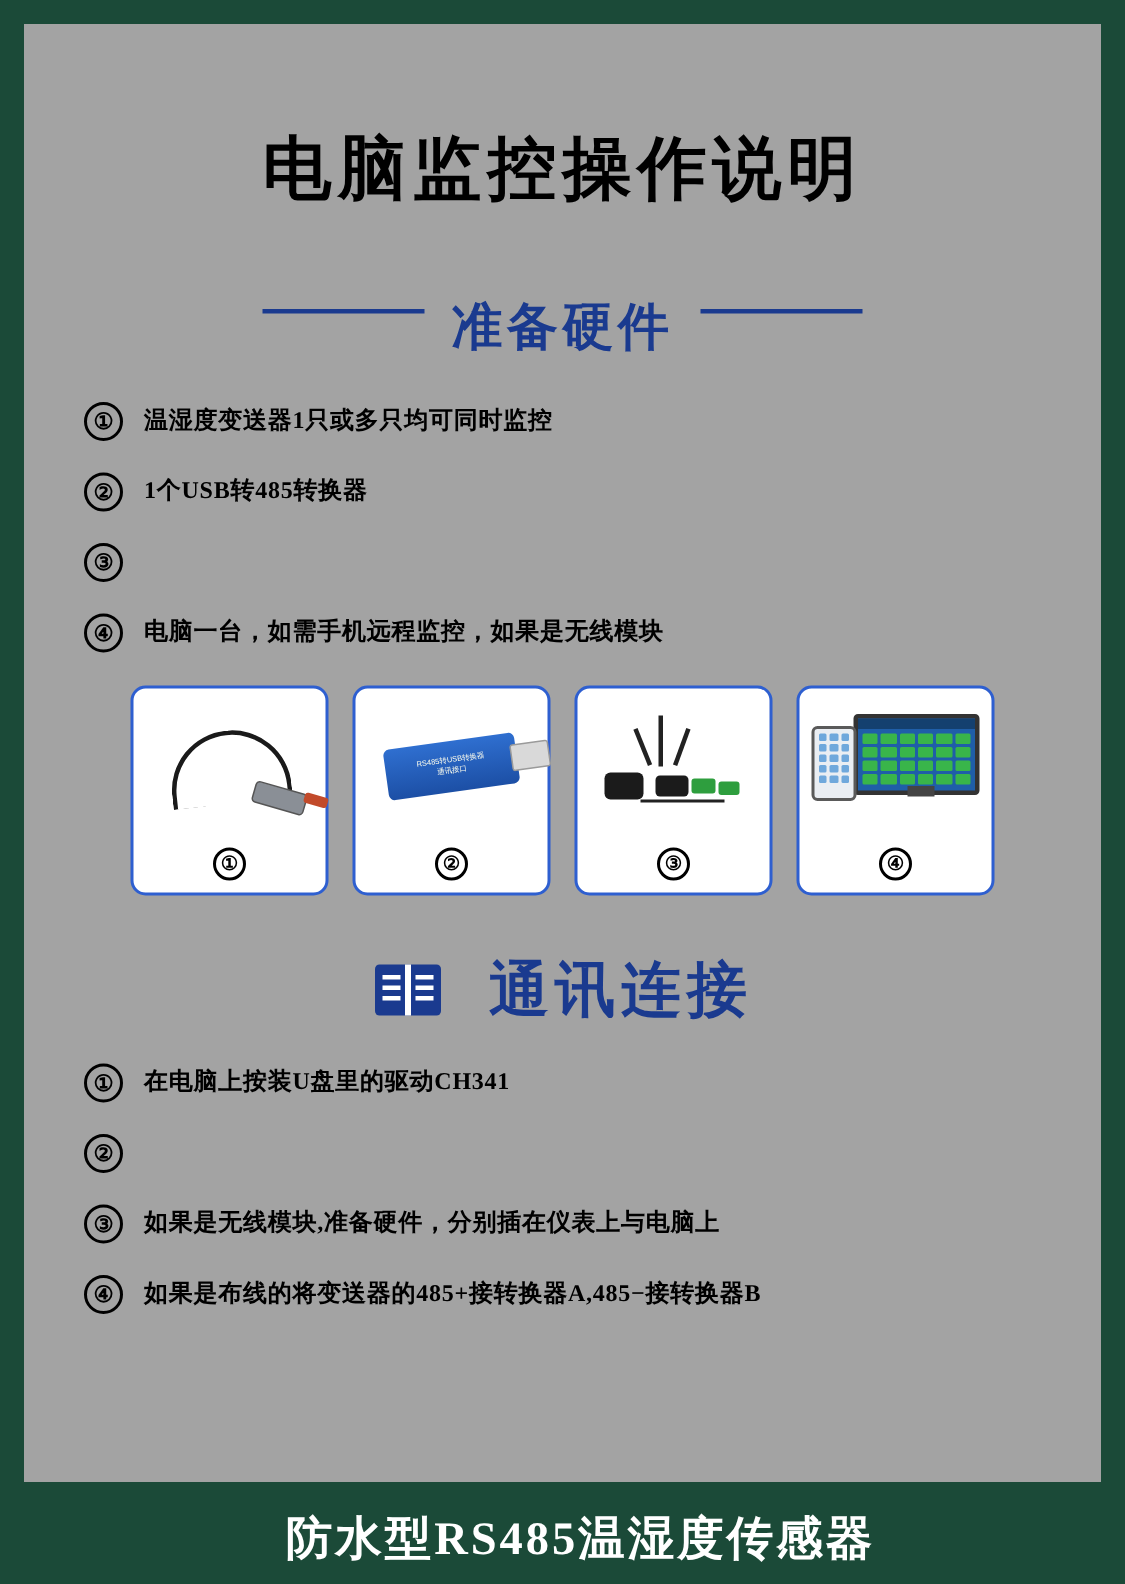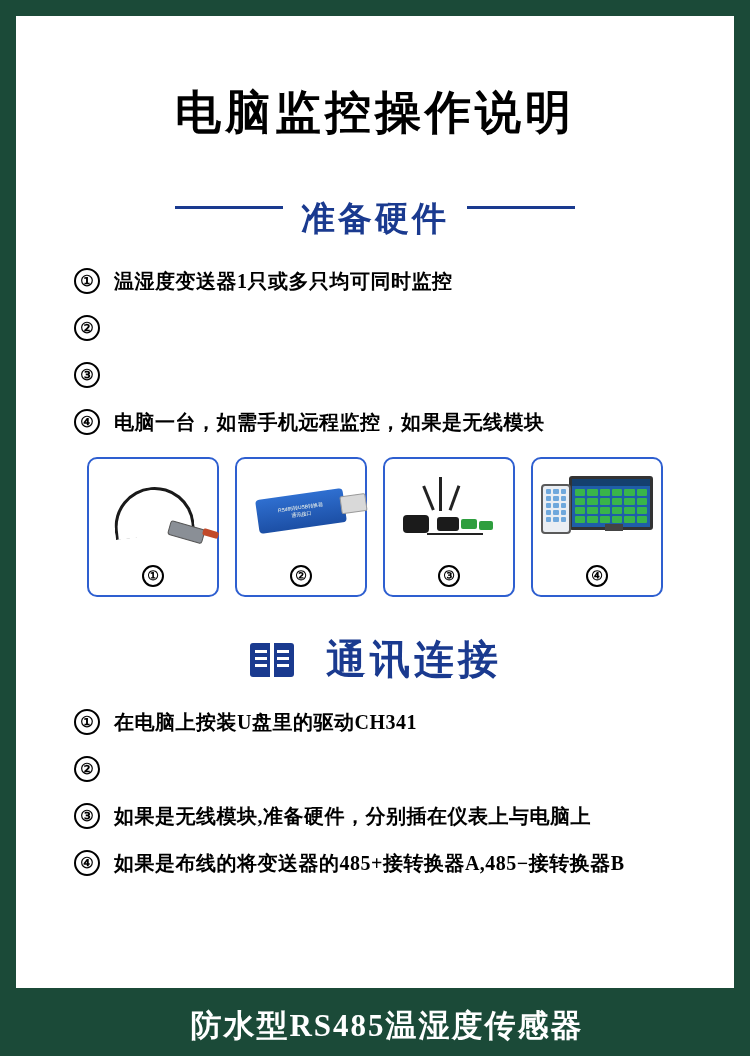--- a/index.html
+++ b/index.html
@@ -18,23 +18,23 @@
     width: 750px;
     height: 1056px;
     background: #1b4a38;
     box-sizing: border-box;
     padding: 16px 16px 0 16px;
   }
   .sheet {
     position: relative;
     width: 718px;
     height: 972px;
-    background: #ffffff;
+    background: #a3a3a3;
     box-sizing: border-box;
-    padding: 0 40px;
+    padding: 0 22px;
     overflow: hidden;
   }
   .main-title {
     text-align: center;
     font-family: "Liberation Serif", serif;
     font-weight: bold;
     font-size: 46px;
     color: #000000;
     letter-spacing: 4px;
     padding-top: 74px;
@@ -82,21 +82,21 @@
     justify-content: center;
     font-family: "Liberation Serif", serif;
     font-size: 15px;
     font-weight: bold;
     color: #000;
     box-sizing: border-box;
   }
   .item-text {
     font-family: "Liberation Serif", serif;
     font-weight: bold;
-    font-size: 20px;
+    font-size: 16px;
     color: #000;
     letter-spacing: 0.5px;
     line-height: 1.1;
     text-align: center;
   }
   .cards {
     display: flex;
     justify-content: center;
     gap: 16px;
     margin-top: 22px;
@@ -260,20 +260,21 @@
       <span class="rule"></span>
     </div>
 
     <div class="list">
       <div class="list-item">
         <span class="num">①</span>
         <span class="item-text">温湿度变送器1只或多只均可同时监控</span>
       </div>
       <div class="list-item">
         <span class="num">②</span>
+        <span class="item-text">1个USB转485转换器</span>
       </div>
       <div class="list-item">
         <span class="num">③</span>
       </div>
       <div class="list-item">
         <span class="num">④</span>
         <span class="item-text">电脑一台，如需手机远程监控，如果是无线模块</span>
       </div>
     </div>
 

